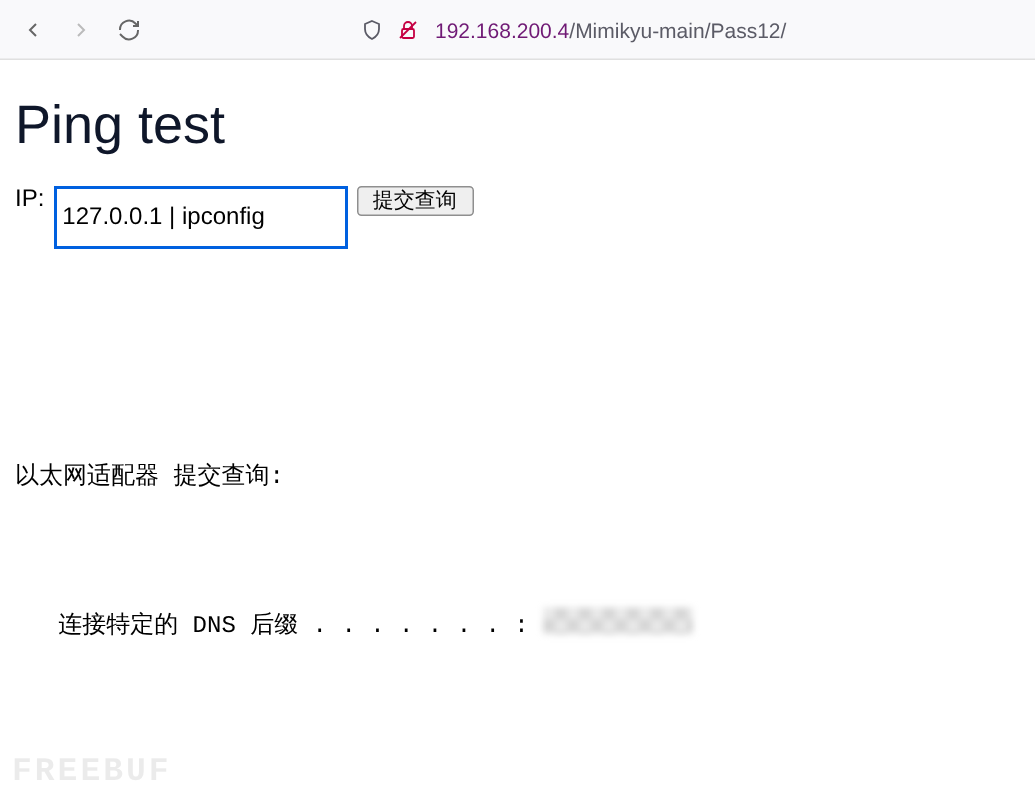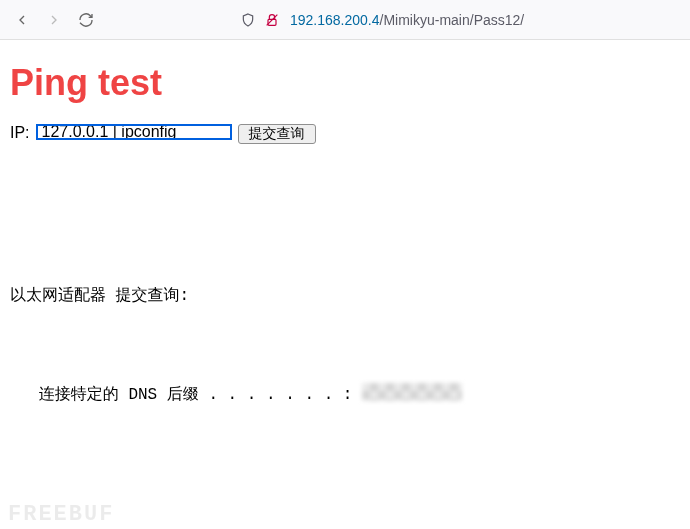--- a/index.html
+++ b/index.html
@@ -27,41 +27,41 @@
       display: flex; align-items: center; justify-content: center;
       color: #5b5b66;
     }
     .lock-icon { color: #c50042; position: relative; }
     .addr-text {
       font-size: 14px;
       color: #5b5b66;
       margin-left: 4px;
       white-space: nowrap;
     }
-    .addr-text .host { color: #0369a1; }
+    .addr-text .host { color: #701a75; }
     .page {
       padding: 10px 10px 0 10px;
     }
     h1 {
       font-size: 36px;
-      font-weight: 700;
+      font-weight: 400;
       margin: 12px 0 20px 0;
       font-family: Arial, Helvetica, sans-serif;
-      color: #ef4444;
+      color: #0f172a;
     }
     .form-row {
       display: flex;
       gap: 6px;
       margin-bottom: 18px;
       font-size: 16px;
     }
     .ip-label { font-family: Arial, sans-serif; }
     .ip-input {
       width: 196px;
-      height: 16px;
+      height: 42px;
       padding: 2px 4px;
       font-size: 16px;
       font-family: Arial, sans-serif;
       border: 2px solid #0060df;
       outline: none;
       background: #fff;
     }
     .submit-btn {
       height: 20px;
       padding: 0 10px;

